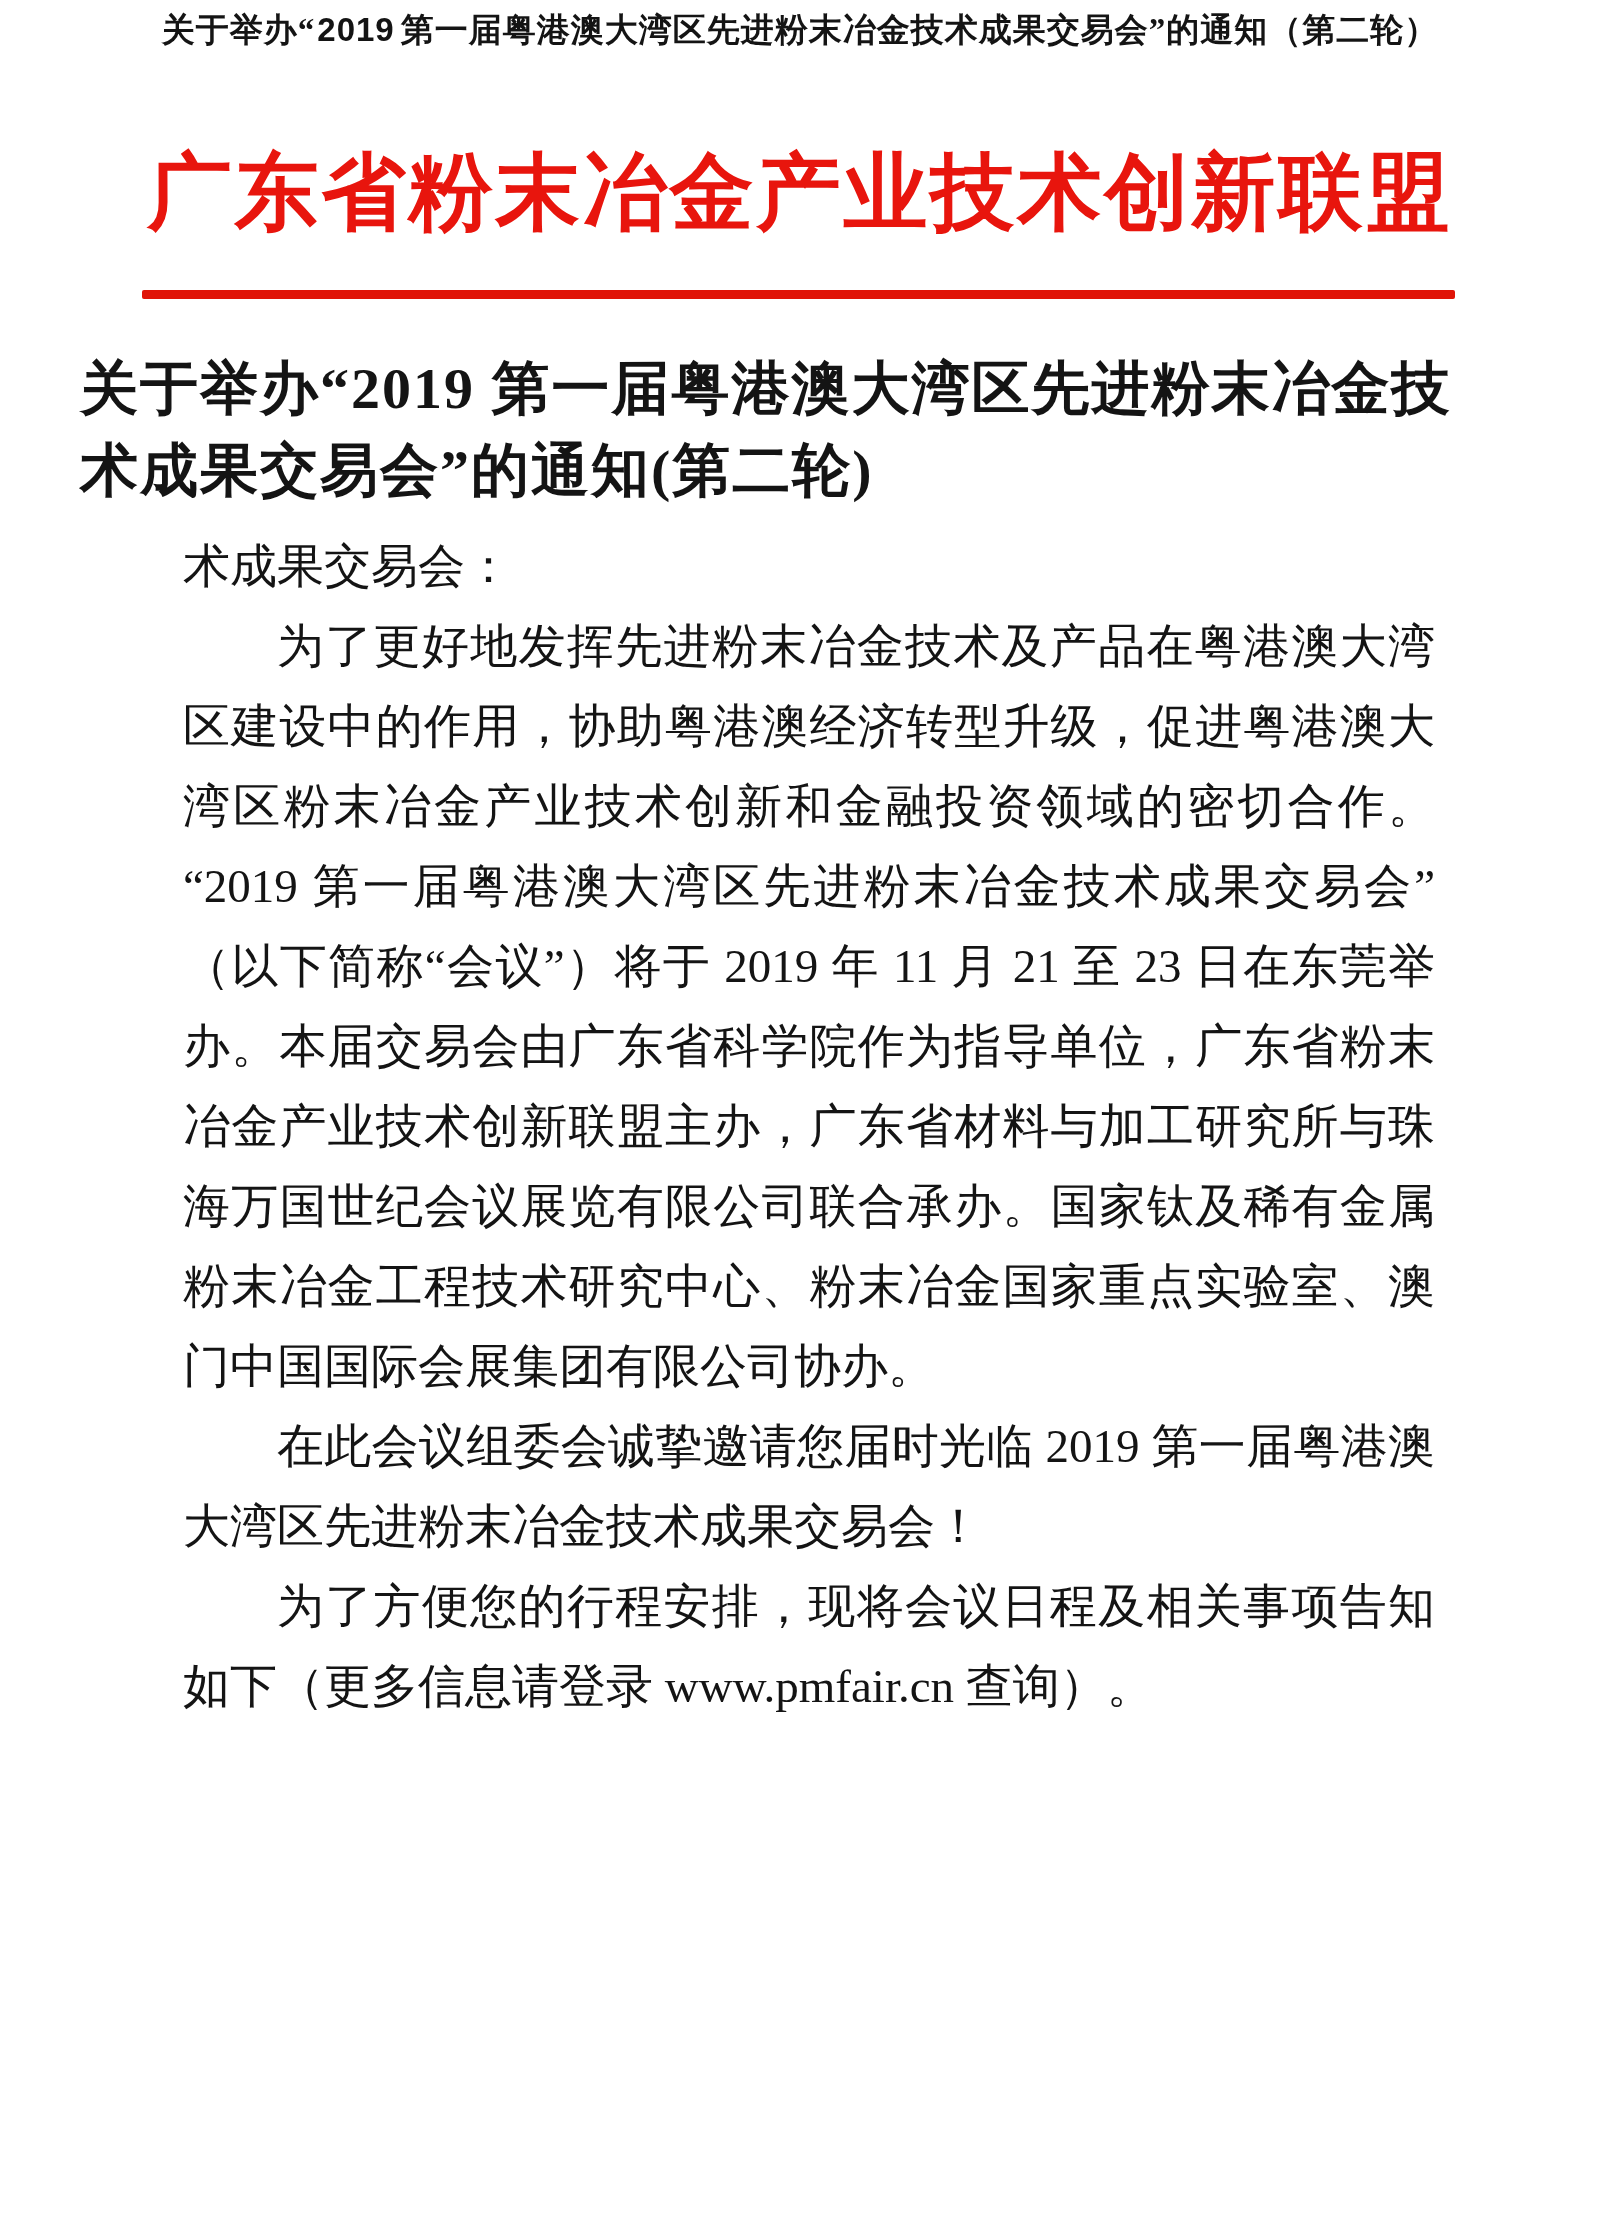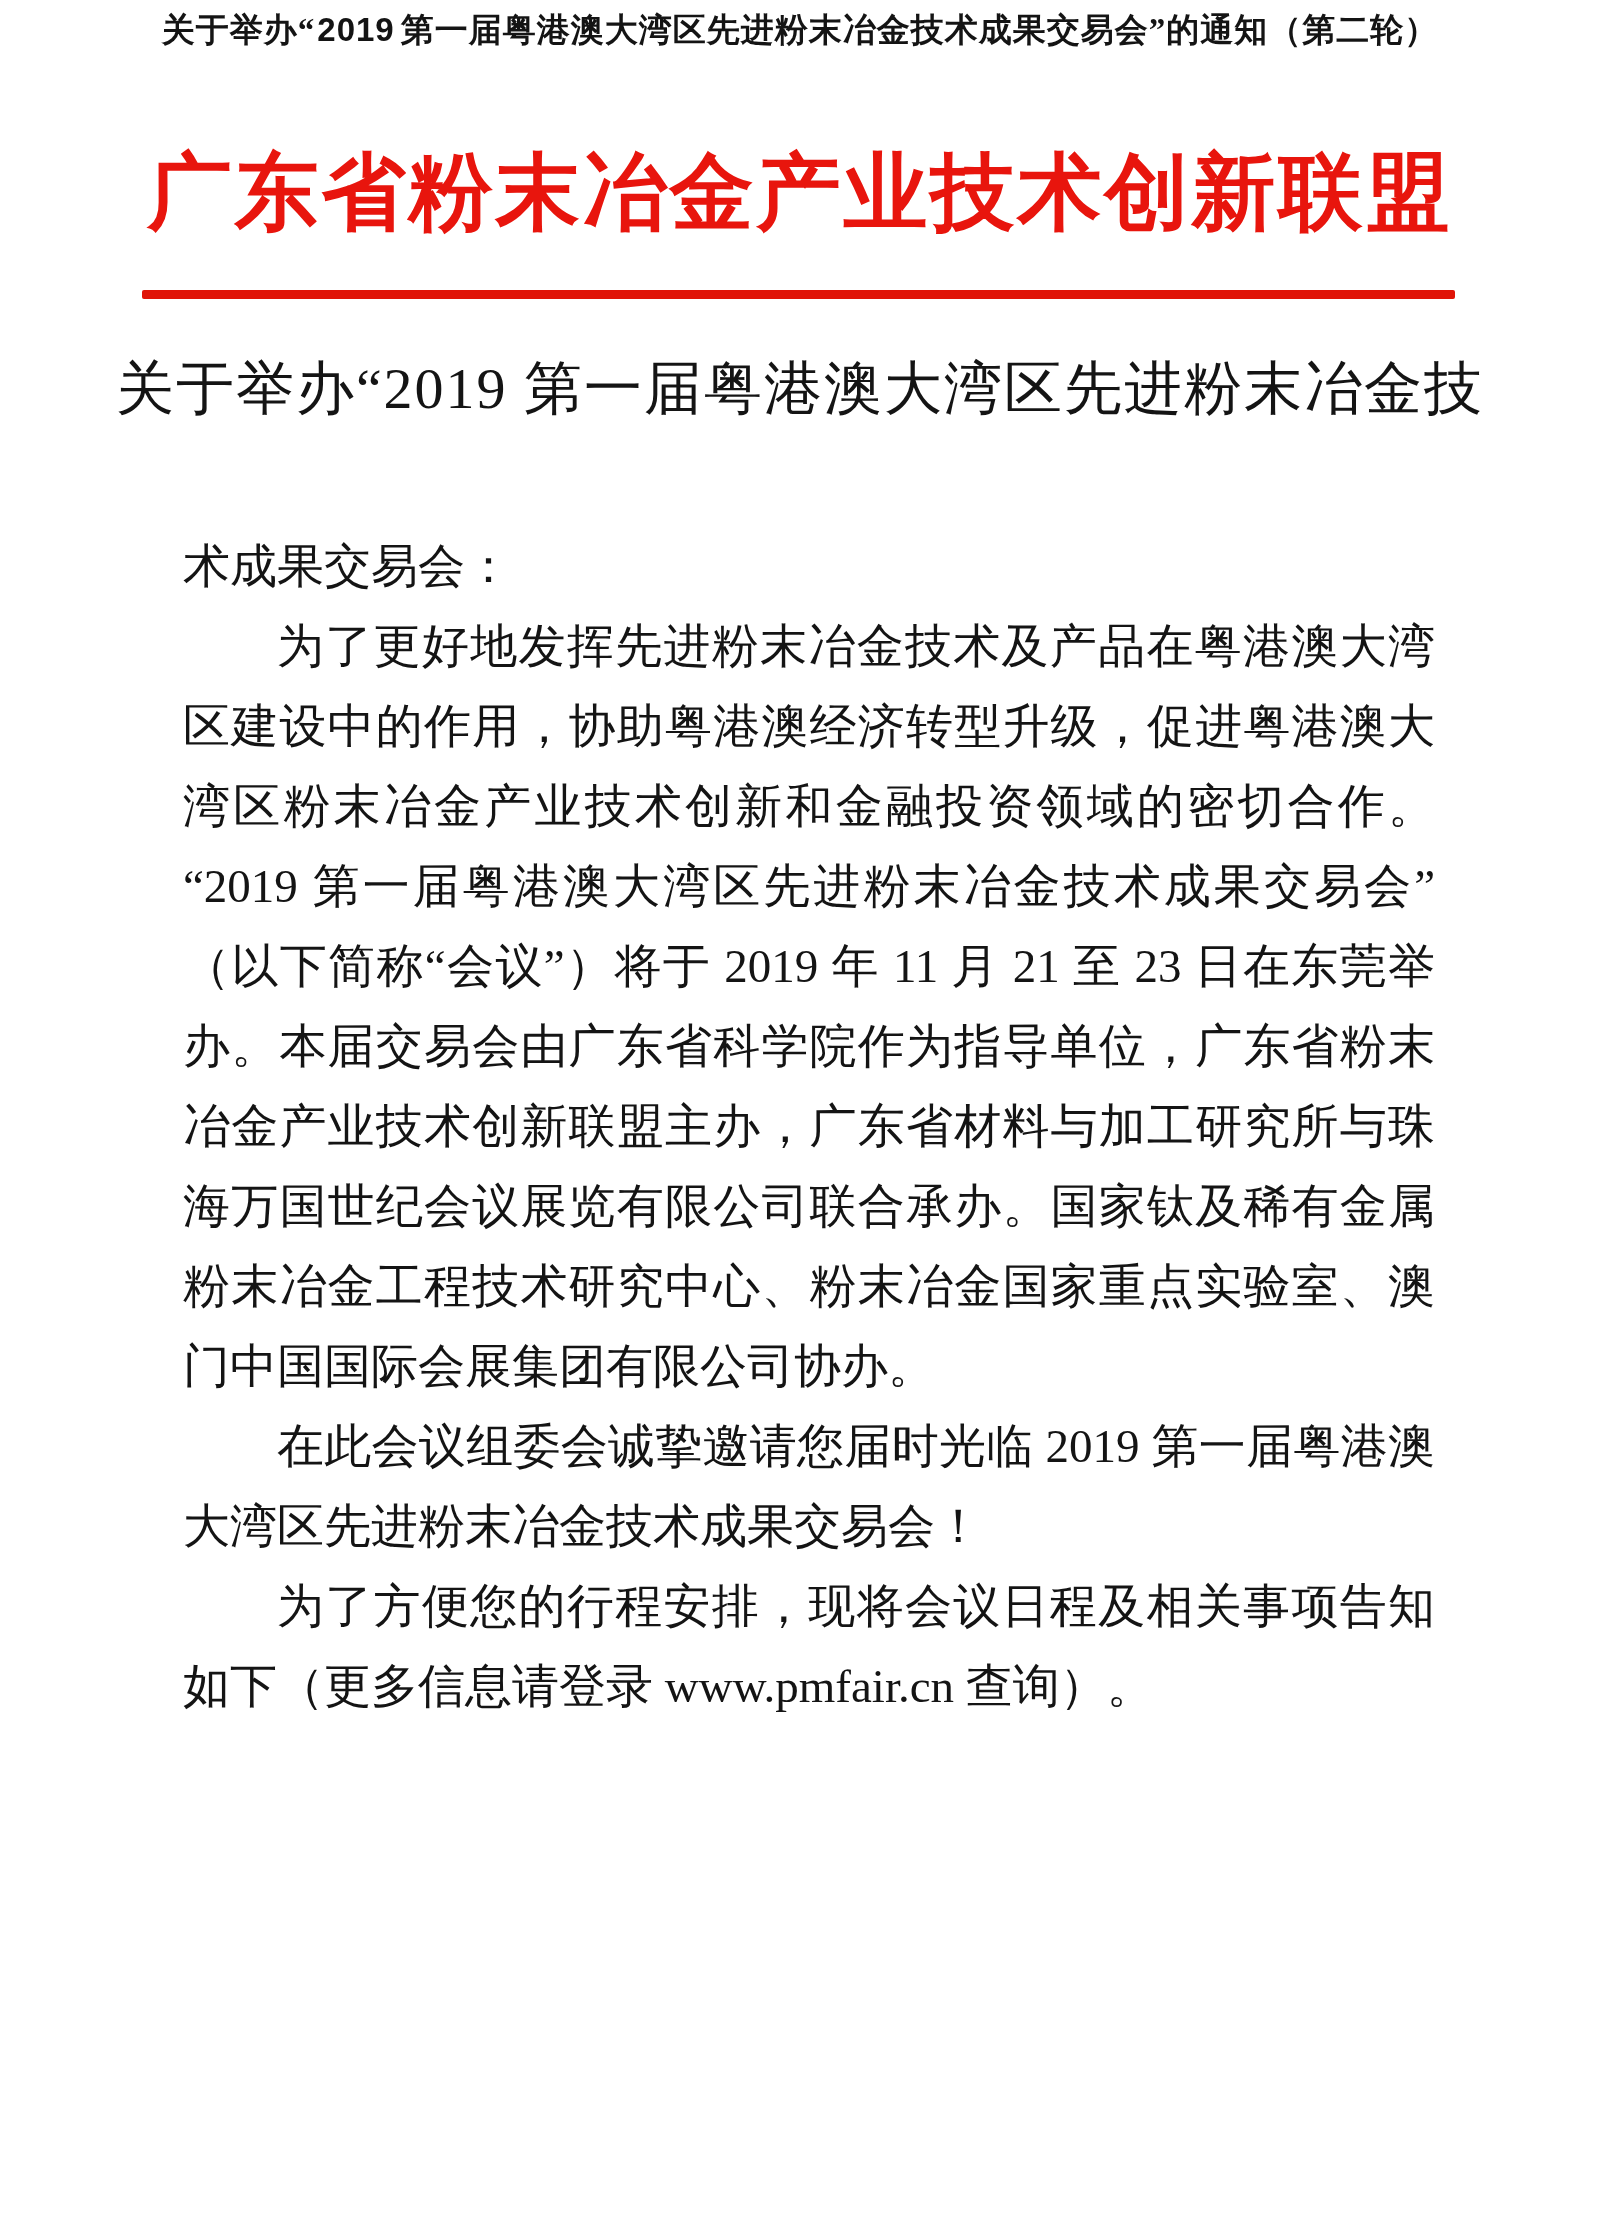--- a/index.html
+++ b/index.html
@@ -49,23 +49,23 @@
     top:290px;
     left:142px;
     width:1313px;
     height:9px;
     background:var(--rule);
     border-radius:2px;
   }
   .doc-title{
     position:absolute;
     top:348px;left:80px;right:80px;
-    text-align:center;
+    text-align:left;
     font-size:58px;
-    font-weight:400;
+    font-weight:700;
     line-height:82px;
     letter-spacing:2px;
   }
   .body-text{
     position:absolute;
     top:526px;
     left:183px;
     width:1252px;
     font-size:47px;
     line-height:80px;
@@ -88,20 +88,21 @@
   <div class="page-header">
     <span>关于举办“</span><span class="year">2019</span><span>第一届粤港澳大湾区先进粉末冶金技术成果交易会”的通知（第二轮）</span>
   </div>
 
   <div class="org-banner">广东省粉末冶金产业技术创新联盟</div>
 
   <div class="red-rule"></div>
 
   <div class="doc-title">
     <div>关于举办“2019 第一届粤港澳大湾区先进粉末冶金技</div>
+    <div>术成果交易会”的通知(第二轮)</div>
   </div>
 
   <div class="body-text">
     <p class="salutation">术成果交易会：</p>
     <p>为了更好地发挥先进粉末冶金技术及产品在粤港澳大湾区建设中的作用，协助粤港澳经济转型升级，促进粤港澳大湾区粉末冶金产业技术创新和金融投资领域的密切合作。“2019 第一届粤港澳大湾区先进粉末冶金技术成果交易会”（以下简称“会议”）将于 2019 年 11 月 21 至 23 日在东莞举办。本届交易会由广东省科学院作为指导单位，广东省粉末冶金产业技术创新联盟主办，广东省材料与加工研究所与珠海万国世纪会议展览有限公司联合承办。国家钛及稀有金属粉末冶金工程技术研究中心、粉末冶金国家重点实验室、澳门中国国际会展集团有限公司协办。</p>
     <p>在此会议组委会诚挚邀请您届时光临 2019 第一届粤港澳大湾区先进粉末冶金技术成果交易会！</p>
     <p>为了方便您的行程安排，现将会议日程及相关事项告知如下（更多信息请登录 www.pmfair.cn 查询）。</p>
   </div>
 
 </div>

